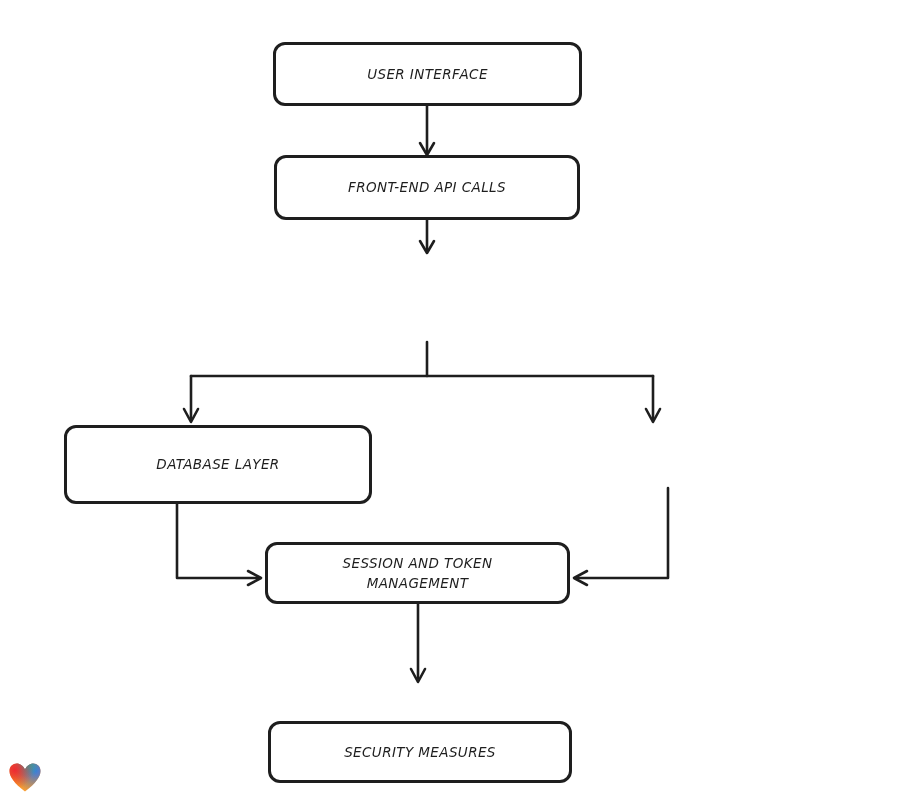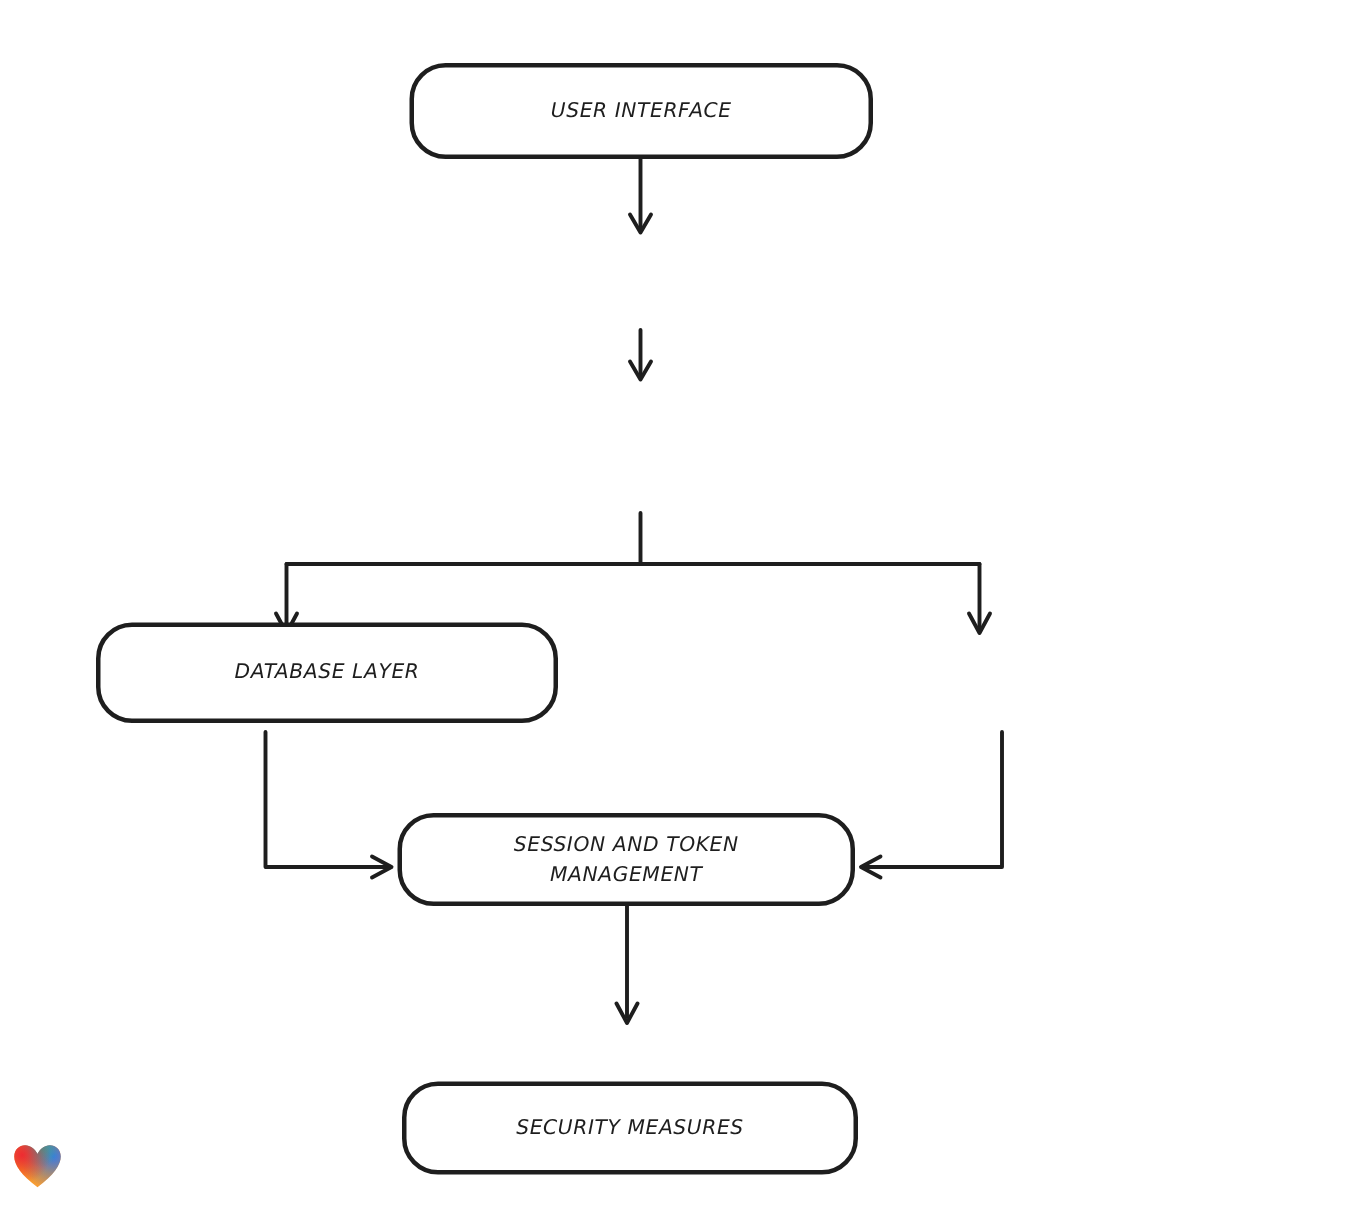--- a/index.html
+++ b/index.html
@@ -27,39 +27,39 @@
     stroke-width: 2.6;
     fill: none;
     stroke-linecap: round;
     stroke-linejoin: round;
   }
   .node {
     position: absolute;
     box-sizing: border-box;
     background: #ffffff;
     border: 3px solid #1e1e1e;
-    border-radius: 24px;
+    border-radius: 12px;
     display: flex;
     align-items: center;
     justify-content: center;
   }
   .node .label {
     font-size: 13.5px;
     font-style: italic;
     letter-spacing: 0.4px;
     line-height: 1.5;
     color: #1e1e1e;
     text-align: center;
     white-space: pre-line;
     user-select: none;
   }
   #n-ui       { left: 273px; top: 42px;  width: 309px; height: 64px; }
   #n-api      { left: 274px; top: 155px; width: 306px; height: 65px; }
   #n-backend  { left: 272px; top: 256px; width: 310px; height: 86px; }
-  #n-db       { left: 64px;  top: 415px; width: 308px; height: 67px; }
+  #n-db       { left: 64px;  top: 425px; width: 308px; height: 79px; }
   #n-third    { left: 450px; top: 425px; width: 306px; height: 63px; }
   #n-session  { left: 265px; top: 542px; width: 305px; height: 62px; }
   #n-security { left: 268px; top: 685px; width: 304px; height: 62px; margin-top: 36px; }
 
   .logo-heart {
     position: absolute;
     left: 8px;
     top: 762px;
     width: 34px;
     height: 32px;
@@ -108,20 +108,23 @@
     <g>
       <path d="M418 604 L418 678"></path>
       <path d="M411 669 L418 682 L425 669"></path>
     </g>
   </svg>
 
   <div class="node" id="n-ui">
     <span class="label">USER INTERFACE</span>
   </div>
 
+  <div class="node" id="n-api">
+    <span class="label">FRONT-END API CALLS</span>
+  </div>
 
 
   <div class="node" id="n-db">
     <span class="label">DATABASE LAYER</span>
   </div>
 
 
   <div class="node" id="n-session">
     <span class="label">SESSION AND TOKEN
 MANAGEMENT</span>

